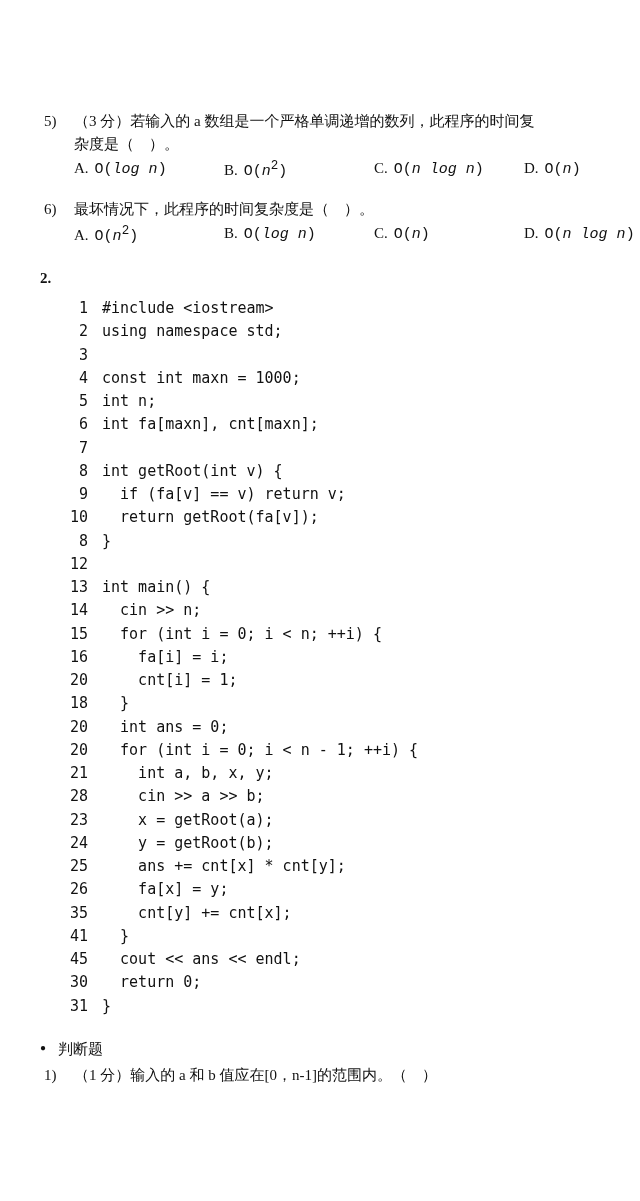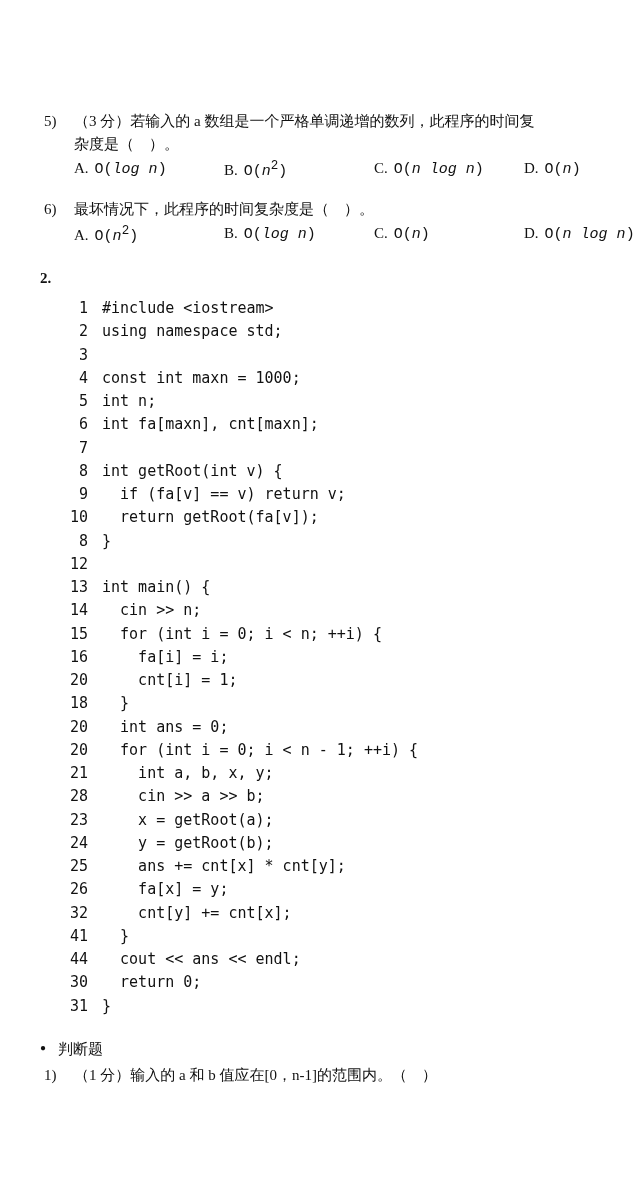--- a/index.html
+++ b/index.html
@@ -119,23 +119,23 @@
 <span class="ln">20</span>    cnt[i] = 1;
 <span class="ln">18</span>  }
 <span class="ln">20</span>  int ans = 0;
 <span class="ln">20</span>  for (int i = 0; i &lt; n - 1; ++i) {
 <span class="ln">21</span>    int a, b, x, y;
 <span class="ln">28</span>    cin &gt;&gt; a &gt;&gt; b;
 <span class="ln">23</span>    x = getRoot(a);
 <span class="ln">24</span>    y = getRoot(b);
 <span class="ln">25</span>    ans += cnt[x] * cnt[y];
 <span class="ln">26</span>    fa[x] = y;
-<span class="ln">32</span>    cnt[y] += cnt[x];
+<span class="ln">35</span>    cnt[y] += cnt[x];
 <span class="ln">41</span>  }
-<span class="ln">44</span>  cout &lt;&lt; ans &lt;&lt; endl;
+<span class="ln">45</span>  cout &lt;&lt; ans &lt;&lt; endl;
 <span class="ln">30</span>  return 0;
 <span class="ln">31</span>}
 </pre>
 
 <div class="subhead bullet">判断题</div>
 <div class="q" style="margin-top:4px;">
   <div class="qhead">
     <div class="qnum">1)</div>
     <div class="qtext">（1 分）输入的 a 和 b 值应在[0，n-1]的范围内。（　）</div>
   </div>

